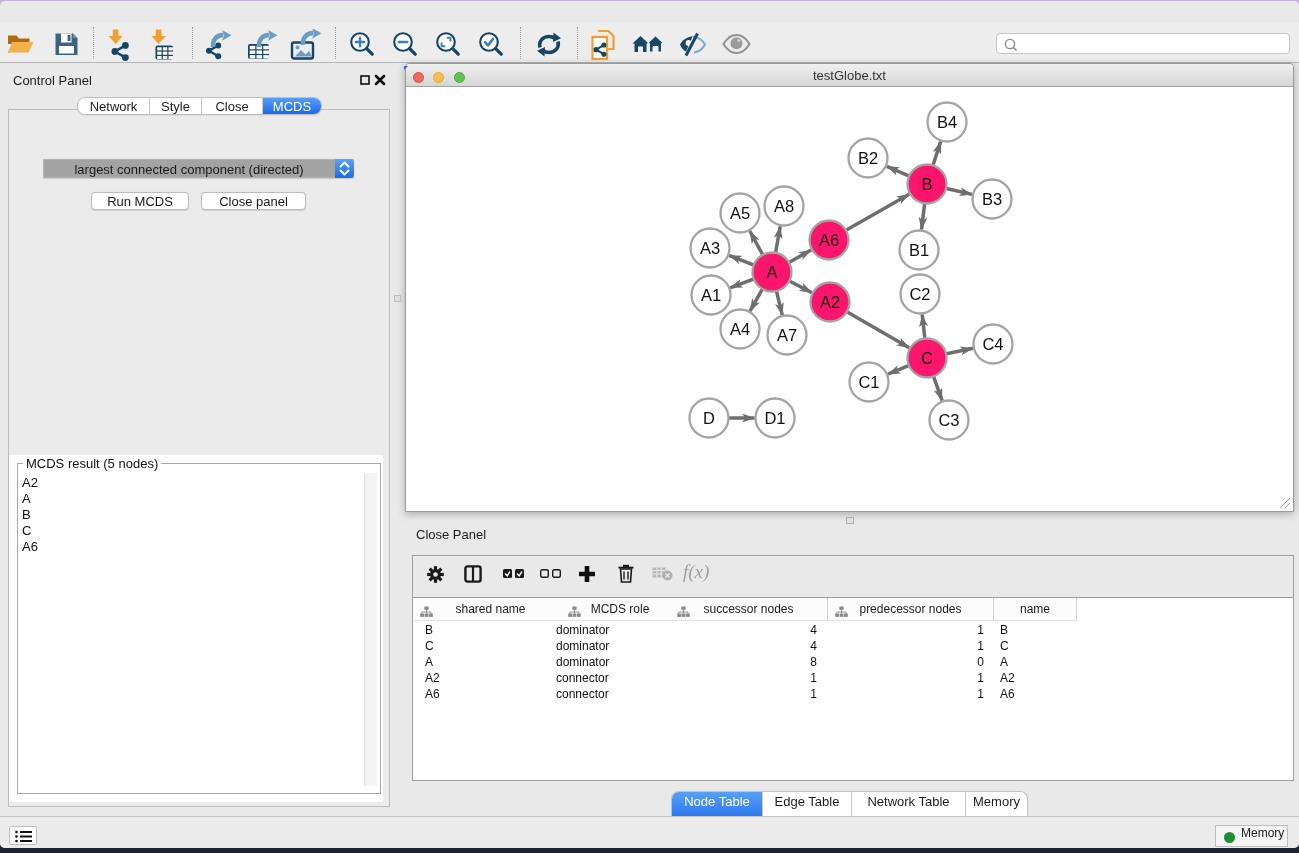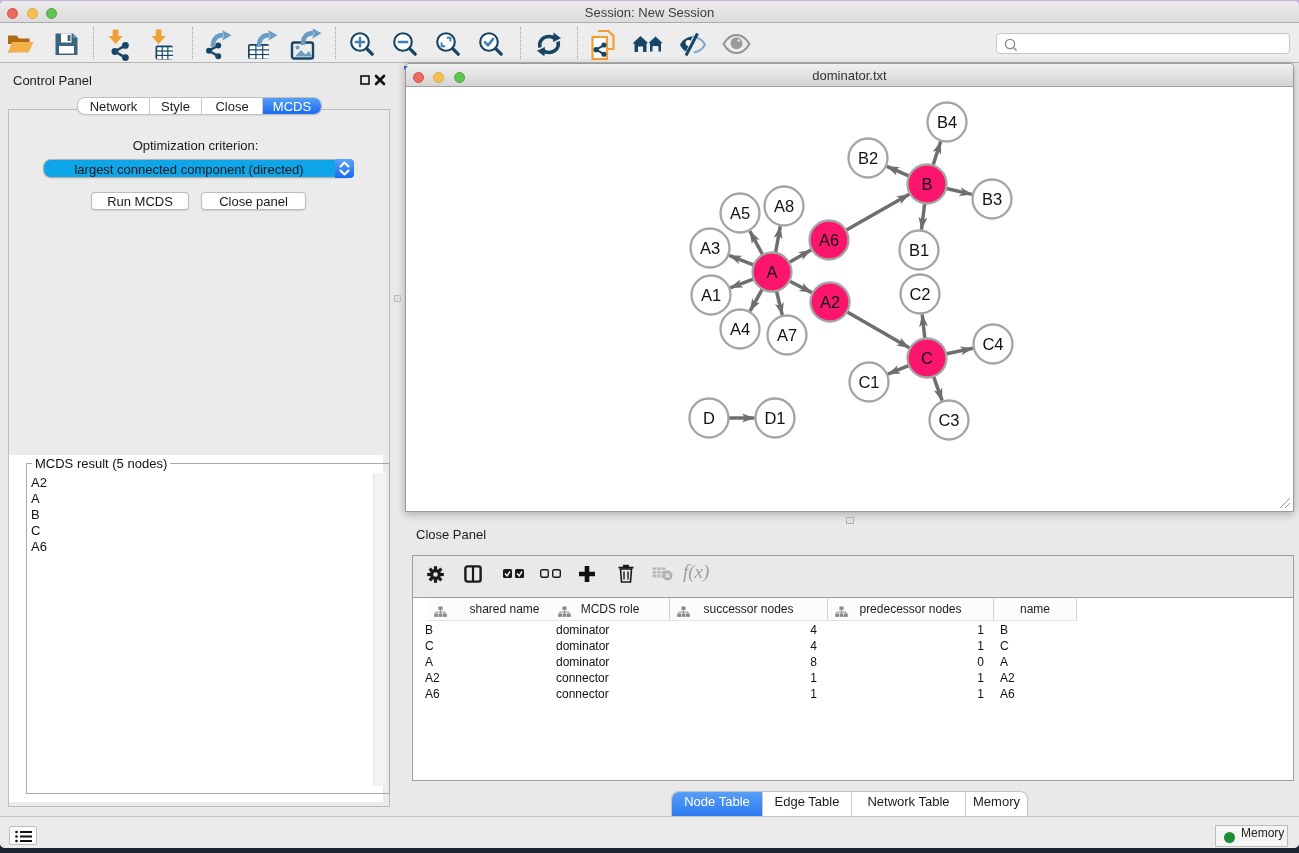--- a/index.html
+++ b/index.html
@@ -19,28 +19,28 @@
 #cpanel{position:absolute;left:0;top:62px;width:391px;height:753px;background:#e9e9e9}
 #cpanel .hdr{position:absolute;left:13px;top:10px;font-size:13px;color:#1d1d1d}
 .segs{position:absolute;display:flex;height:18px;border:1px solid #c0c0c0;border-radius:8px;background:#fff;overflow:hidden;box-shadow:0 .5px 1px rgba(0,0,0,.12)}
 .segs div{font-size:13px;color:#1c1c1c;text-align:center;line-height:17px;border-right:1px solid #c9c9c9}
 .segs div:last-child{border-right:none}
 .segs .on{background:linear-gradient(#57a0f6,#1b69ee);color:#fff}
 #cptabs{left:77px;top:34px}
 #cptabs .s1{width:72px}#cptabs .s2{width:52px}#cptabs .s3{width:61px}#cptabs .s4{width:58px}
 #cpbox{position:absolute;left:8px;top:46px;width:382px;height:698px;background:#ebebeb;border:1px solid #bcbcbc}
 #optlab{position:absolute;left:0;top:75px;width:100%;text-align:center;font-size:13px;color:#1a1a1a}
-#combo{position:absolute;left:43px;top:96px;width:311px;height:19px;background:#0ea5e9;border:1px solid #b3b3b3;border-radius:8px;box-shadow:0 .5px 1px rgba(0,0,0,.15)}
+#combo{position:absolute;left:43px;top:96px;width:311px;height:19px;background:#a3a3a3;border:1px solid #b3b3b3;border-radius:1px;box-shadow:0 .5px 1px rgba(0,0,0,.15)}
 #combo .txt{position:absolute;left:0;right:19px;top:2px;text-align:center;font-size:13px;color:#1a1a1a;white-space:nowrap}
 #combo .sp{position:absolute;right:-1px;top:-1px;width:19px;height:19px;background:linear-gradient(#5ba4f7,#1b69ee);border-radius:0 4px 4px 0}
 .btn{position:absolute;height:18px;background:#fff;border:1px solid #bcbcbc;border-radius:4px;font-size:13px;color:#1a1a1a;text-align:center;line-height:17px;box-shadow:0 .5px 1px rgba(0,0,0,.12)}
 #runb{left:91px;top:129px;width:98px}
 #closeb{left:201px;top:129px;width:105px}
 #scrollp{position:absolute;left:9px;top:392px;width:374px;height:347px;background:#fff}
-#fset{position:absolute;left:17px;top:8px;width:364px;height:331px;border:1px solid #a8a8a8}
+#fset{position:absolute;left:8px;top:8px;width:364px;height:331px;border:1px solid #a8a8a8}
 #fset .lg{position:absolute;left:5px;top:-8px;background:#fff;font-size:13px;color:#111;padding:0 3px}
 .li{position:absolute;left:4px;font-size:13px;color:#111}
 #sbar{position:absolute;right:3px;top:9px;width:13px;height:313px;background:#f3f3f3;border-left:1px solid #e2e2e2}
 #mdi{position:absolute;left:391px;top:62px;width:908px;height:753px;background:#e9e9e9}
 #netwin{position:absolute;left:14px;top:0px;width:889px;height:449px;background:#fff;border:1px solid #9a9a9a;border-radius:4px 4px 0 0;box-shadow:0 2px 8px rgba(0,0,0,.28)}
 #ntbar{position:absolute;left:0;top:0;width:100%;height:23px;background:linear-gradient(#f0f0f0,#d5d5d5);border-bottom:1px solid #a2a2a2;border-radius:4px 4px 0 0}
 #ntbar .r{left:7px;background:#ee6a5f;border:1px solid #da4f44}
 #ntbar .y{left:27px;background:#f5bf4f;border:1px solid #dfa73b}
 #ntbar .g{left:48px;background:#61c354;border:1px solid #4fa73e}
 #ntbar .tl{top:8px}
@@ -58,26 +58,20 @@
 .segs2 .on{background:linear-gradient(#57a0f6,#1b69ee);color:#fff}
 #bttabs{left:280px;top:268px}
 #status{position:absolute;left:0;top:815px;width:1299px;height:32px;background:#ebebeb;border-top:1px solid #c6c6c6}
 #lbtn{position:absolute;left:9px;top:9px;width:28px;height:19px;background:#fdfdfd;border:1px solid #bdbdbd;border-radius:2px}
 #membtn{position:absolute;left:1215px;top:8px;width:73px;height:22px;background:#f4f4f4;border:1px solid #bdbdbd;font-size:12px;color:#222}
 #membtn .dot{position:absolute;left:8px;top:6px;width:11px;height:11px;border-radius:50%;background:#1c8e37}
 #membtn .mt{position:absolute;left:25px;top:0}
 </style></head>
 <body>
 <div id="win">
-  <div id="tbar">
-    <span class="tl r"></span>
-      <span class="tl y"></span>
-      <span class="tl g"></span>
-    <div class="t">Session: New Session</div>
-  </div>
   <div id="tools">
 <svg class="ticon" style="left:7px;top:9px" width="28" height="24" viewBox="0 0 28 24">
 <path d="M1,3.5 h8.5 l2.5,3 h10.5 v5.5 h-21.5 z" fill="#b06a12"></path>
 <path d="M1,3.5 v17 h2.5 l-2.5,-1 z" fill="#b06a12"></path>
 <path d="M1,20.5 l4,-10.5 h21.5 l-5,10.5 z" fill="#f4b04a"></path>
 </svg>
 <svg class="ticon" style="left:54px;top:9px" width="25" height="25" viewBox="0 0 25 25">
 <path d="M1.5,1.5 h17.5 l4.5,4.5 v17 h-22 z" fill="#3c647f"></path>
 <path d="M19,1.5 l4.5,4.5 h-4.5 z" fill="#6e93a9"></path>
 <rect x="7" y="1.5" width="10.5" height="9" fill="#fff"></rect>
@@ -235,21 +229,20 @@
     <svg class="abs" style="left:374px;top:11px" width="12" height="12" viewBox="0 0 12 12">
         <path d="M2,2 L10,10 M10,2 L2,10" stroke="#111" stroke-width="2.6" stroke-linecap="round"></path>
       </svg>
     <div id="cpbox"></div>
     <div class="segs" id="cptabs">
         <div class="s1">Network</div>
         <div class="s2">Style</div>
         <div class="s3">Close</div>
         <div class="s4 on">MCDS</div>
       </div>
-    <div id="optlab">Optimization criterion:</div>
     <div id="combo">
         <div class="txt">largest connected component (directed)</div>
         <div class="sp"><svg width="19" height="19" viewBox="0 0 19 19">
             <path d="M5.5,7.5 L9.5,3.5 L13.5,7.5" fill="none" stroke="#fff" stroke-width="2" stroke-linecap="round" stroke-linejoin="round"></path>
             <path d="M5.5,11.5 L9.5,15.5 L13.5,11.5" fill="none" stroke="#fff" stroke-width="2" stroke-linecap="round" stroke-linejoin="round"></path>
           </svg></div>
       </div>
     <div class="btn" id="runb">Run MCDS</div>
     <div class="btn" id="closeb">Close panel</div>
     <div id="scrollp">
@@ -266,21 +259,21 @@
   </div>
   <div id="mdi">
     <div id="netwin">
       <svg class="abs" style="left:-2px;top:1.5px;z-index:3" width="4" height="4" viewBox="0 0 4 4">
           <path d="M0,0 L4,0 L0,4 Z" fill="#3a62c8"></path>
         </svg>
         <div id="ntbar">
           <span class="tl r"></span>
           <span class="tl y"></span>
           <span class="tl g"></span>
-          <div class="t">dominator.txt</div>
+          <div class="t">testGlobe.txt</div>
         </div>
 <svg id="graph" width="888" height="422" viewBox="0 0 888 422">
 <defs>
             <marker id="ah" viewBox="0 0 13 9" refX="12.5" refY="4.5" markerWidth="13" markerHeight="9" orient="auto" markerUnits="userSpaceOnUse">
               <path d="M0,0 L13,4.5 L0,9 L3.4,4.5 Z" fill="#6e6e6e"></path>
             </marker>
           </defs>
 <g stroke="#6e6e6e" stroke-width="3.5" marker-end="url(#ah)">
 <line x1="347.3" y1="189.1" x2="324.2" y2="197.8"></line>
 <line x1="347.3" y1="174.8" x2="323.1" y2="165.4"></line>
@@ -413,30 +406,30 @@
             <line x1="0.5" y1="3.5" x2="13.5" y2="3.5"></line>
             <line x1="0.5" y1="7" x2="13.5" y2="7"></line>
             <line x1="4.8" y1="0.5" x2="4.8" y2="10.5"></line>
             <line x1="9.2" y1="0.5" x2="9.2" y2="10.5"></line>
           </g>
           <circle cx="15.5" cy="8.5" r="5" fill="#b0b0b0"></circle>
           <path d="M13.5,6.5 l4,4 M17.5,6.5 l-4,4" stroke="#e9e9e9" stroke-width="1.5"></path>
         </svg>
 <div class="abs" style="left:270px;top:5px;font-family:'Liberation Serif',serif;font-style:italic;font-size:19px;color:#9e9e9e">f(x)</div>
       <div id="ttable">
-<div class="hc" style="left:14px;width:156px"><span style="position:absolute;left:7px;top:5px"><svg width="13" height="12" viewBox="0 0 13 12">
+<div class="hc" style="left:0px;width:156px"><span style="position:absolute;left:7px;top:5px"><svg width="13" height="12" viewBox="0 0 13 12">
                 <g fill="#8a8a8a">
                   <rect x="4.4" y="0.5" width="4.2" height="3.4"></rect>
                   <rect x="0.2" y="7.5" width="3.8" height="3.4"></rect>
                   <rect x="4.6" y="7.5" width="3.8" height="3.4"></rect>
                   <rect x="9" y="7.5" width="3.8" height="3.4"></rect>
                 </g>
                 <path d="M1.8,6 v1.5 M6.5,4 v3.5 M11,6 v1.5 M1.8,6 h9.2" stroke="#8a8a8a" fill="none" stroke-width="0.9"></path>
               </svg></span>shared name</div>
-<div class="hc" style="left:138px;width:119px"><span style="position:absolute;left:7px;top:5px"><svg width="13" height="12" viewBox="0 0 13 12">
+<div class="hc" style="left:148px;width:119px"><span style="position:absolute;left:7px;top:5px"><svg width="13" height="12" viewBox="0 0 13 12">
                 <g fill="#8a8a8a">
                   <rect x="4.4" y="0.5" width="4.2" height="3.4"></rect>
                   <rect x="0.2" y="7.5" width="3.8" height="3.4"></rect>
                   <rect x="4.6" y="7.5" width="3.8" height="3.4"></rect>
                   <rect x="9" y="7.5" width="3.8" height="3.4"></rect>
                 </g>
                 <path d="M1.8,6 v1.5 M6.5,4 v3.5 M11,6 v1.5 M1.8,6 h9.2" stroke="#8a8a8a" fill="none" stroke-width="0.9"></path>
               </svg></span>MCDS role</div>
 <div class="hc" style="left:257px;width:158px"><span style="position:absolute;left:7px;top:5px"><svg width="13" height="12" viewBox="0 0 13 12">
                 <g fill="#8a8a8a">

